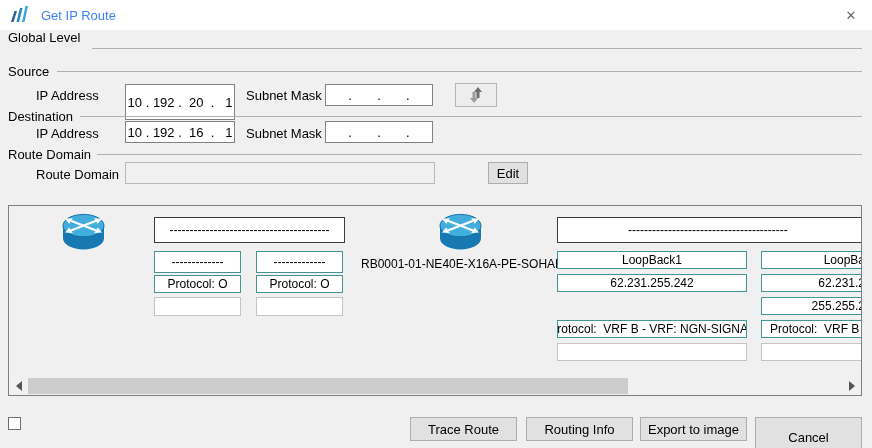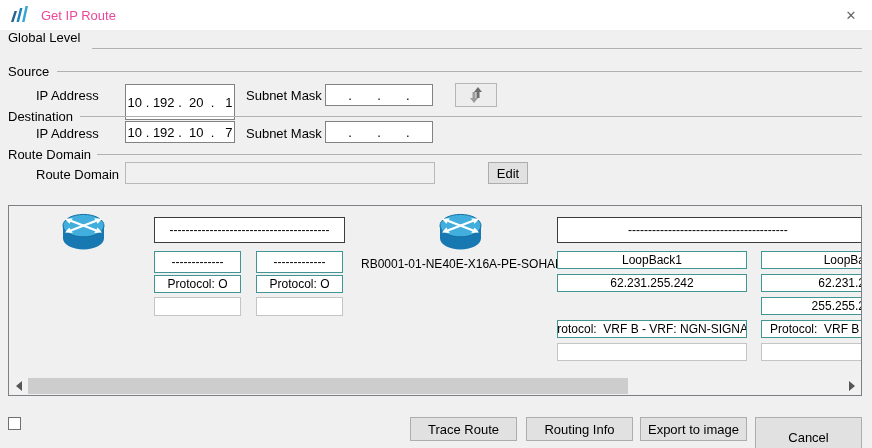--- a/index.html
+++ b/index.html
@@ -5,21 +5,21 @@
   html,body{margin:0;padding:0;background:#d8d8d8;}
   .win{
     position:relative;width:872px;height:448px;background:#f0f0f0;
     font-family:"Liberation Sans",sans-serif;font-size:13px;color:#000;
     overflow:hidden;box-shadow:0 0 0 1px #b5b5b5;
   }
   
   .titlebar{position:absolute;left:0;top:0;right:0;height:30px;background:#ffffff;
     display:flex;align-items:center;padding:0 10px;box-sizing:border-box;}
   .app-logo{width:22px;height:20px;flex:0 0 auto;}
-  .title-text{color:#ec4899;margin-left:9px;font-size:13px;}
+  .title-text{color:#3b82f6;margin-left:9px;font-size:13px;}
   .close-btn{margin-left:auto;color:#666;font-size:13px;width:22px;height:22px;
     display:flex;align-items:center;justify-content:center;cursor:default;}
   
   .grp-label{position:absolute;font-size:13px;color:#000;white-space:nowrap;}
   .grp-line{position:absolute;height:1px;background:#b1b1b1;right:10px;}
   .fld-label{position:absolute;font-size:13px;white-space:nowrap;}
   .textfield{position:absolute;background:#fff;border:1px solid #828282;box-sizing:border-box;
     display:flex;align-items:center;justify-content:center;font-size:13px;white-space:pre;}
   .textfield.disabled{background:#f0f0f0;border-color:#b9b9b9;justify-content:flex-start;padding-left:4px;}
   .btn{position:absolute;background:#e1e1e1;border:1px solid #adadad;box-sizing:border-box;
@@ -79,21 +79,21 @@
     <svg width="18" height="18" viewBox="0 0 18 18">
       <polygon points="11,1 15,6 12.5,6 12.5,12 9.5,12 9.5,6 7,6" fill="#6e6e6e"></polygon>
       <polygon points="7,17 3,12 5.5,12 5.5,6 8.5,6 8.5,12 11,12" fill="#9c9c9c"></polygon>
     </svg>
   </div>
 
   <span class="grp-label" style="left:8px;top:109px;">Destination</span>
   <div class="grp-line" style="left:80px;top:116px;"></div>
 
   <span class="fld-label" style="left:36px;top:126px;">IP Address</span>
-  <div class="textfield" style="left:125px;top:121px;width:110px;height:22px;">10 . 192 .  10  .   7</div>
+  <div class="textfield" style="left:125px;top:121px;width:110px;height:22px;">10 . 192 .  16  .   1</div>
   <span class="fld-label" style="left:246px;top:126px;">Subnet Mask</span>
   <div class="textfield" style="left:325px;top:121px;width:108px;height:22px;">.       .       .</div>
 
   <span class="grp-label" style="left:8px;top:147px;">Route Domain</span>
   <div class="grp-line" style="left:97px;top:154px;"></div>
 
   <span class="fld-label" style="left:36px;top:167px;">Route Domain</span>
   <div class="textfield disabled" style="left:125px;top:162px;width:310px;height:22px;"></div>
   <div class="btn" style="left:448px;top:162px;width:40px;height:22px;margin-left:40px;">Edit</div>
 

